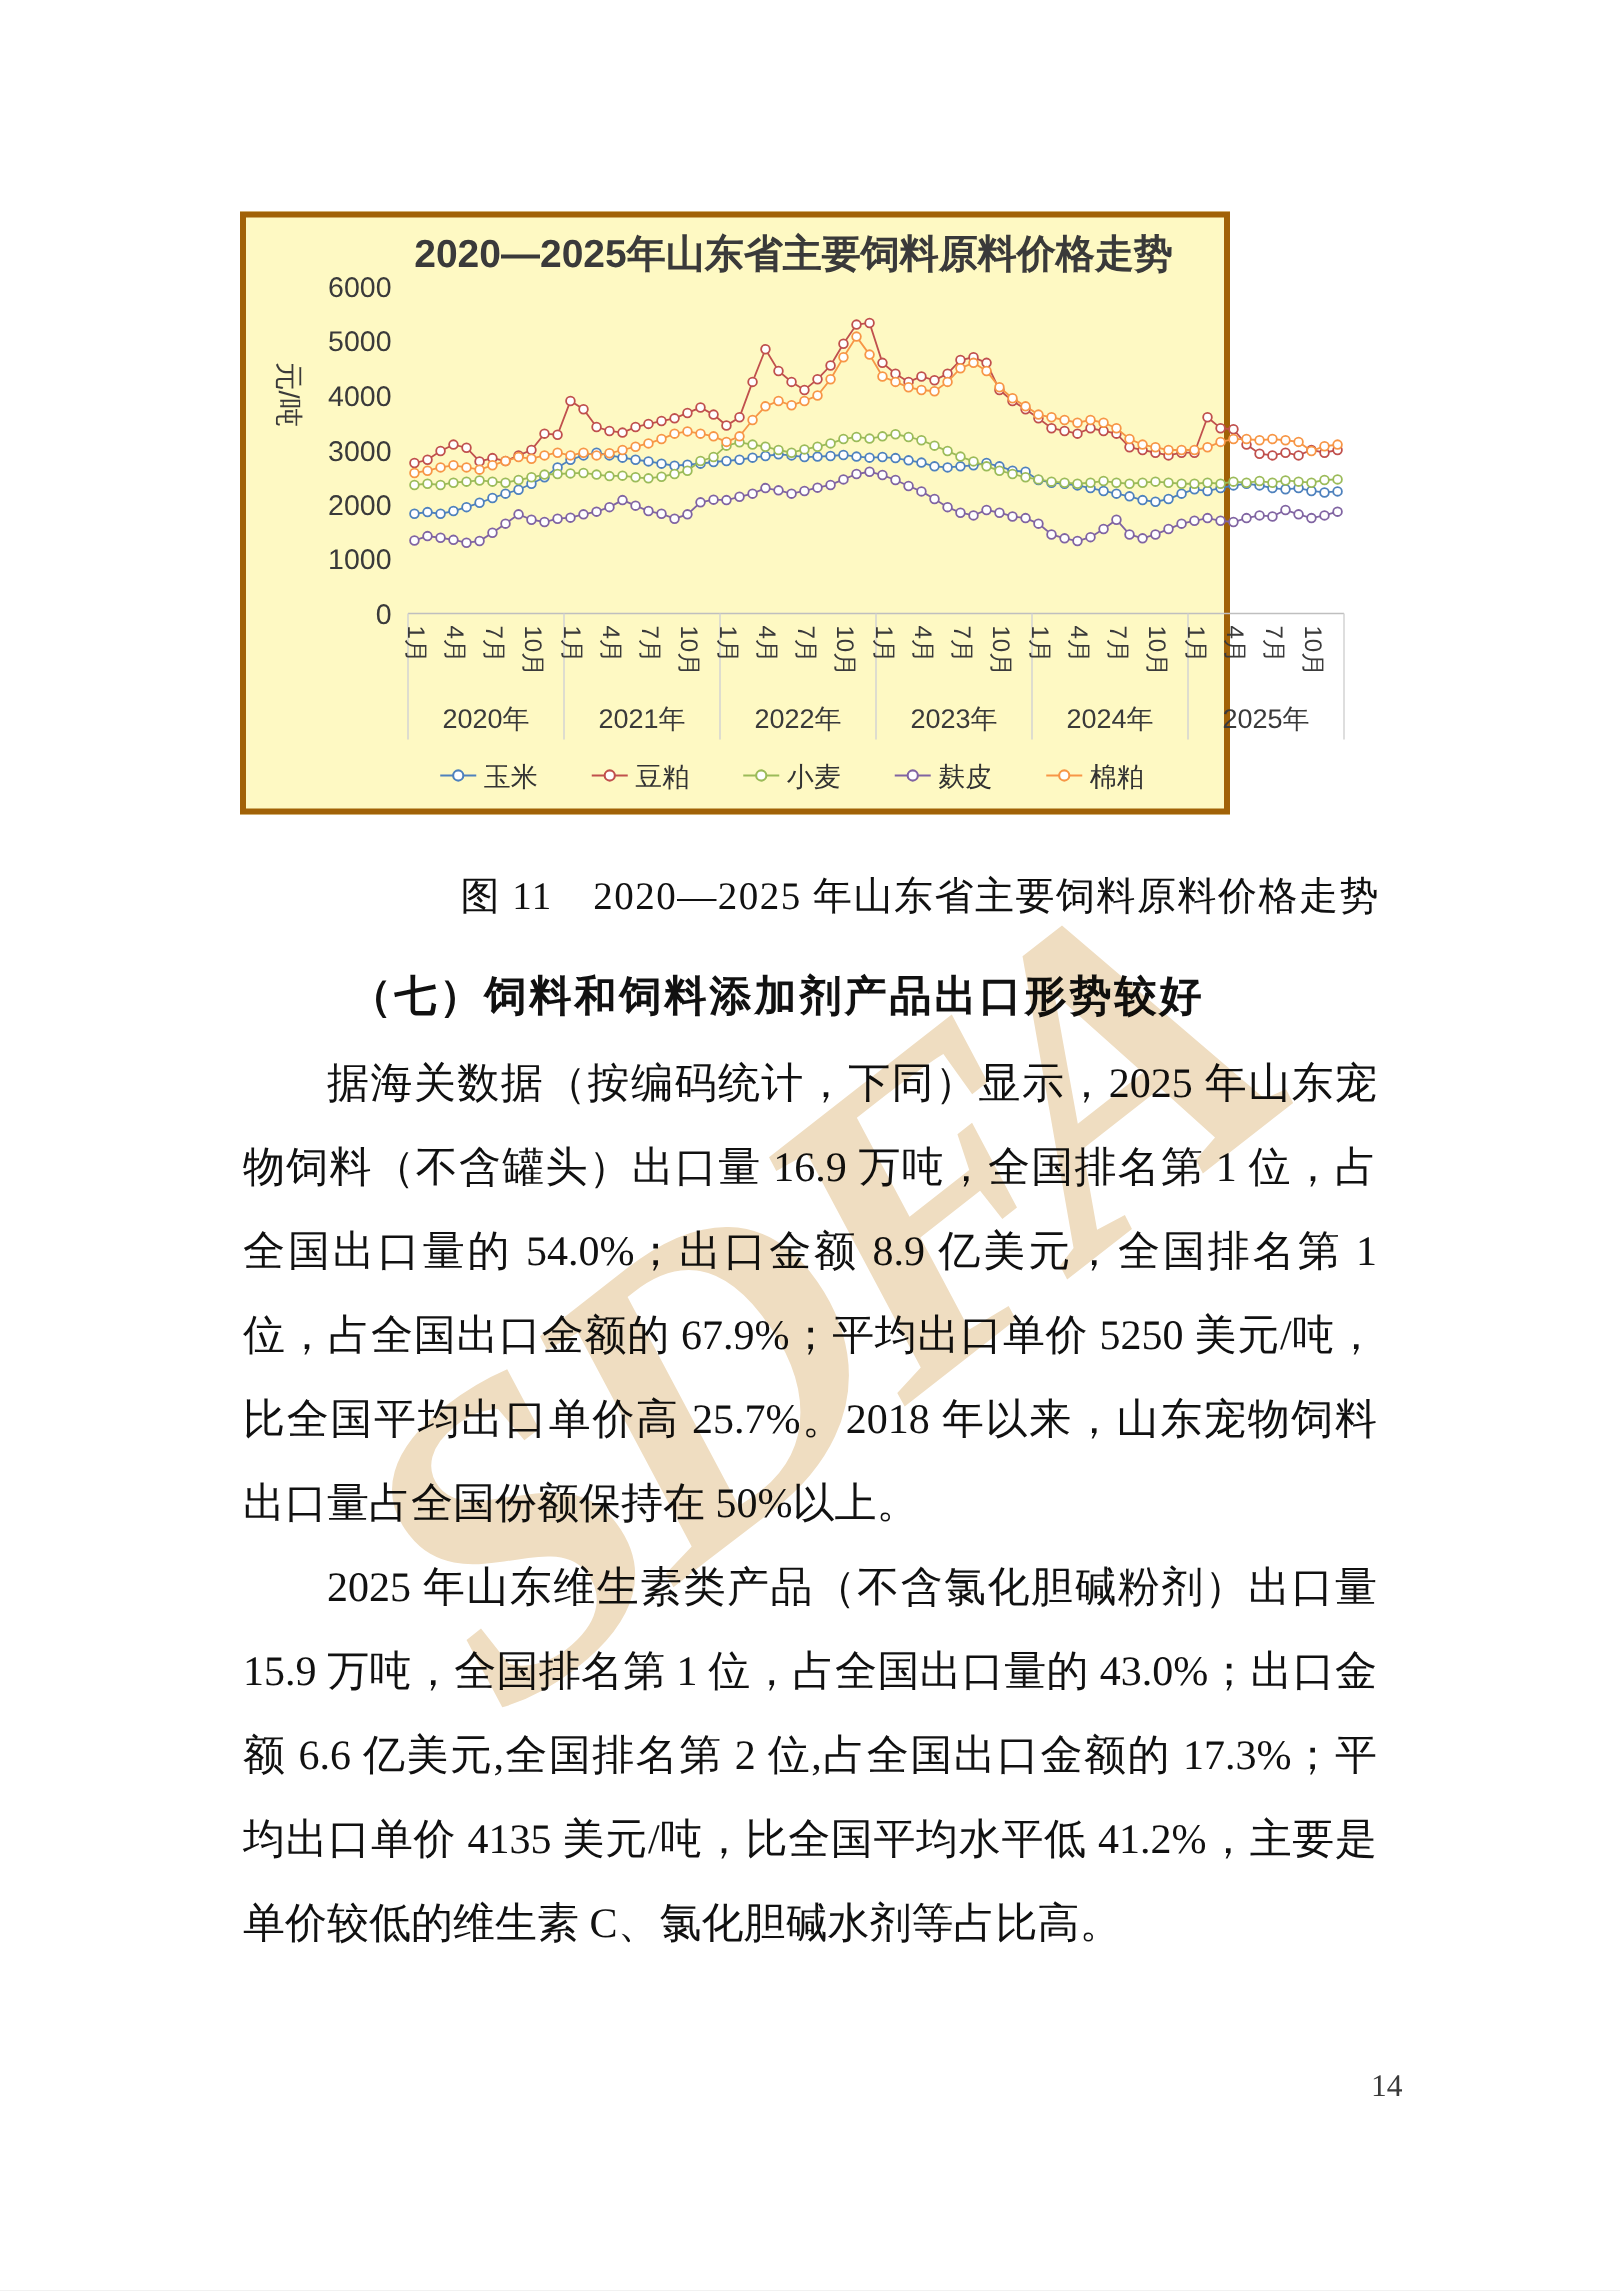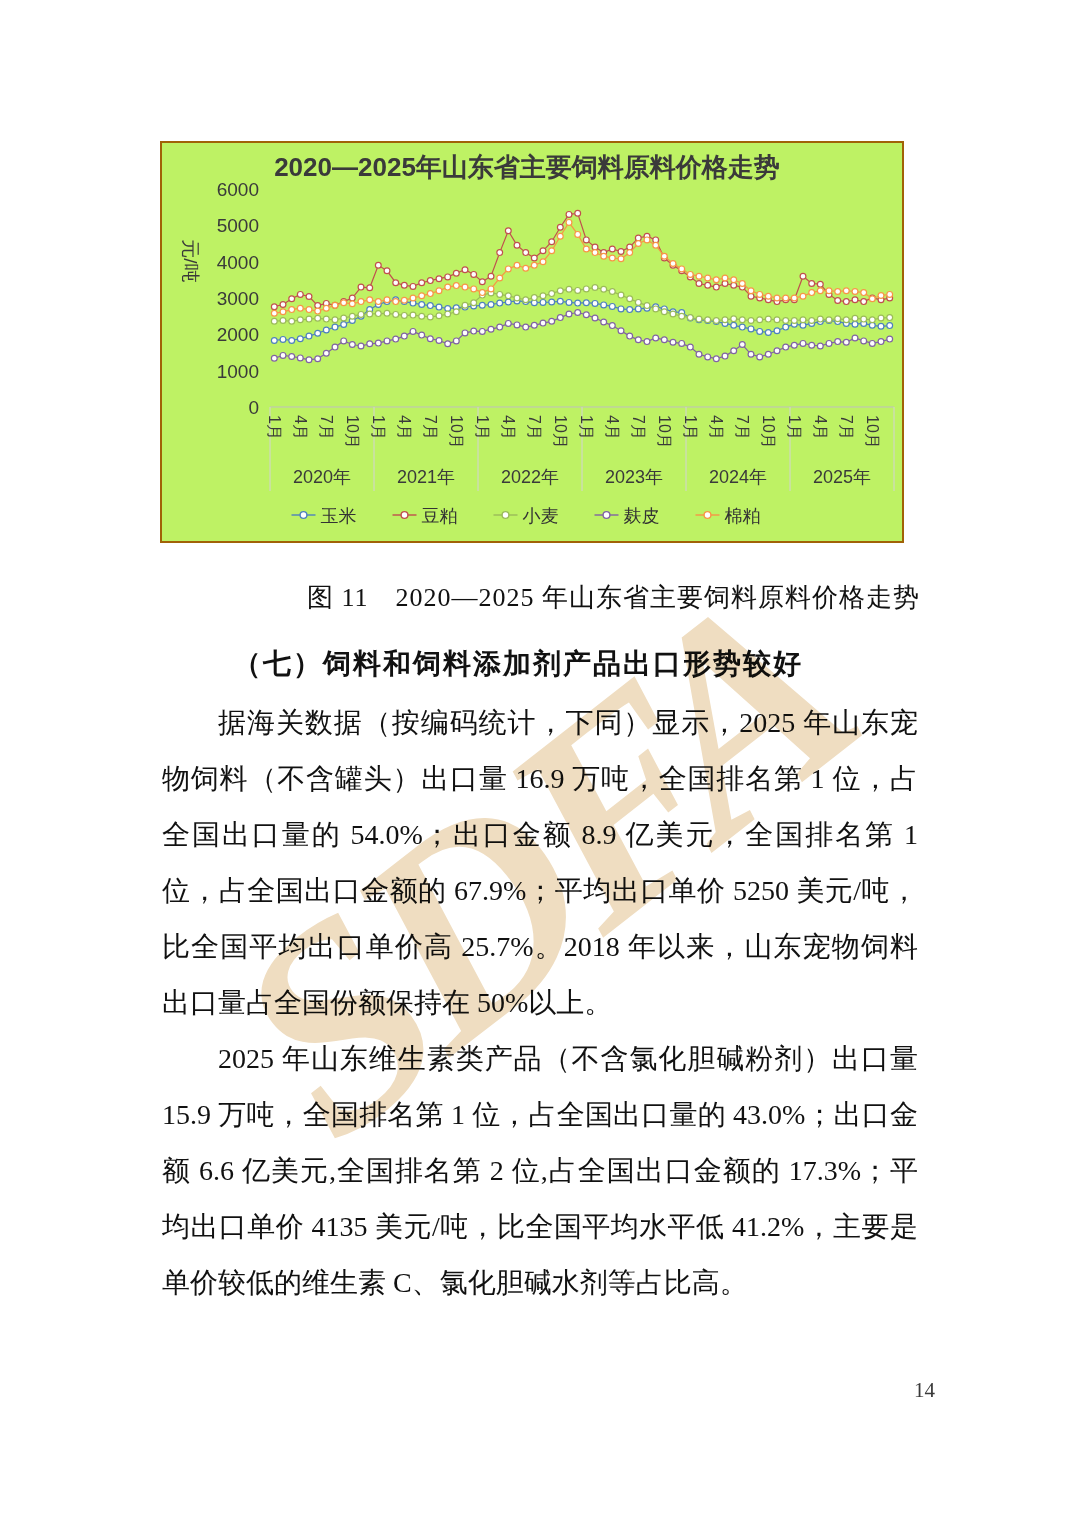--- a/index.html
+++ b/index.html
@@ -7,23 +7,23 @@
     position:relative;
     width:1080px;height:1527px;
     margin:0 auto;
     background:#ffffff;
     overflow:hidden;
     font-family:"Liberation Serif", serif;
     color:#1a1a1a;
   }
   .chart-card{
     position:absolute;left:160px;top:141px;
-    width:744px;height:402px;
-    border:2px solid #a16207;
-    background:#bef264;
+    width:660px;height:402px;
+    border:4px solid #a16207;
+    background:#fef9c3;
     box-sizing:border-box;
   }
   .chart-card svg{display:block;width:742px;height:400px;
     font-family:"Liberation Sans", sans-serif;}
   .figure-caption{
     position:absolute;left:160px;top:580px;width:760px;
     text-align:right;
     font-size:26px;letter-spacing:1px;
     color:#111;
   }

